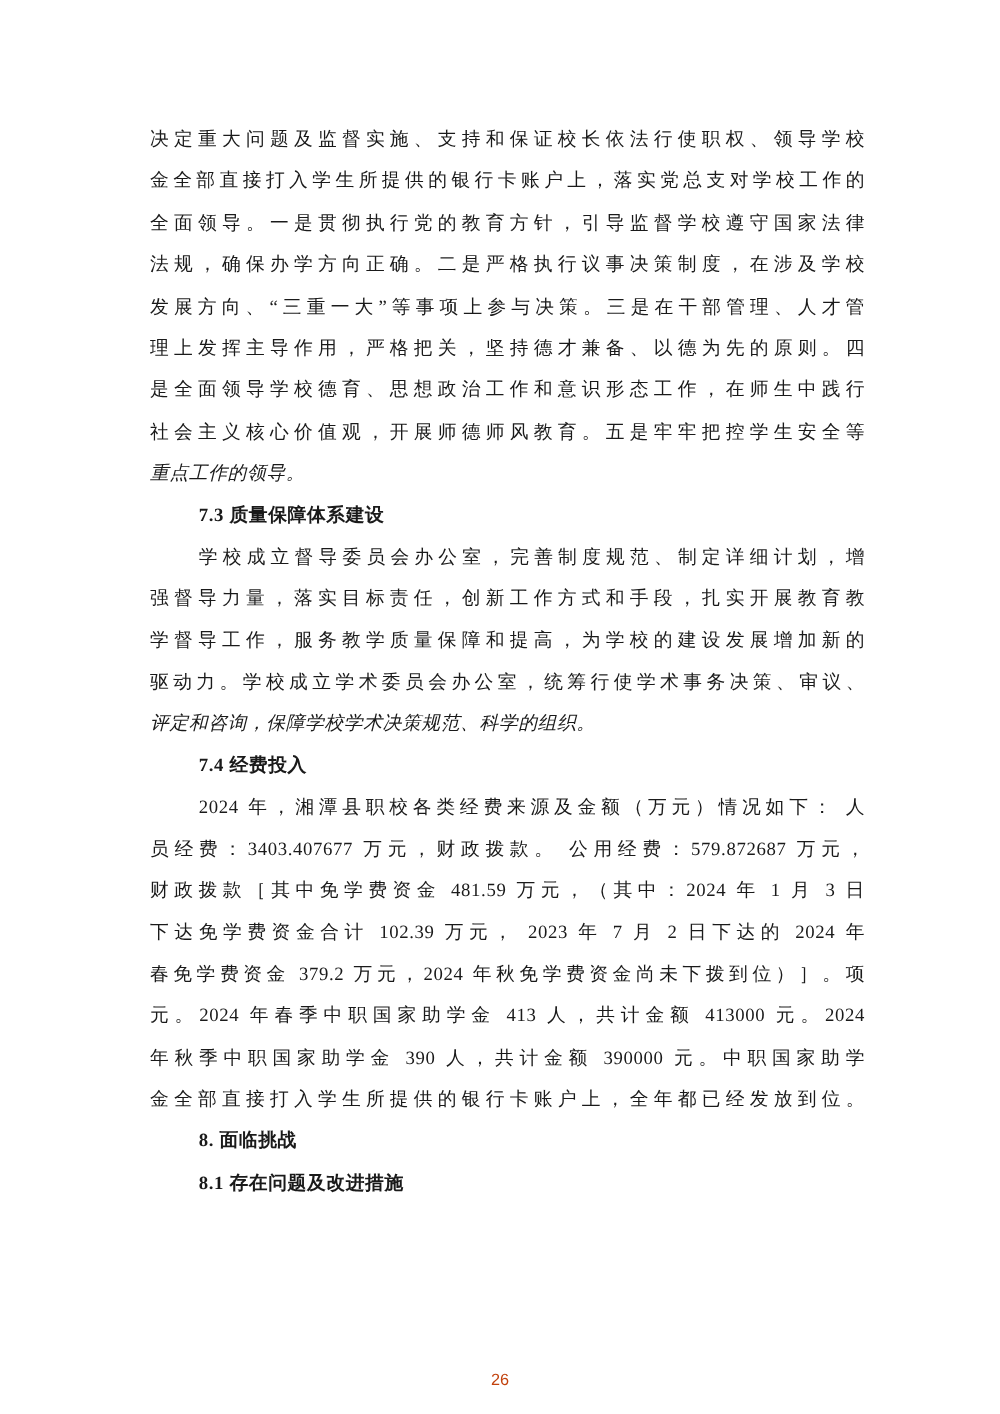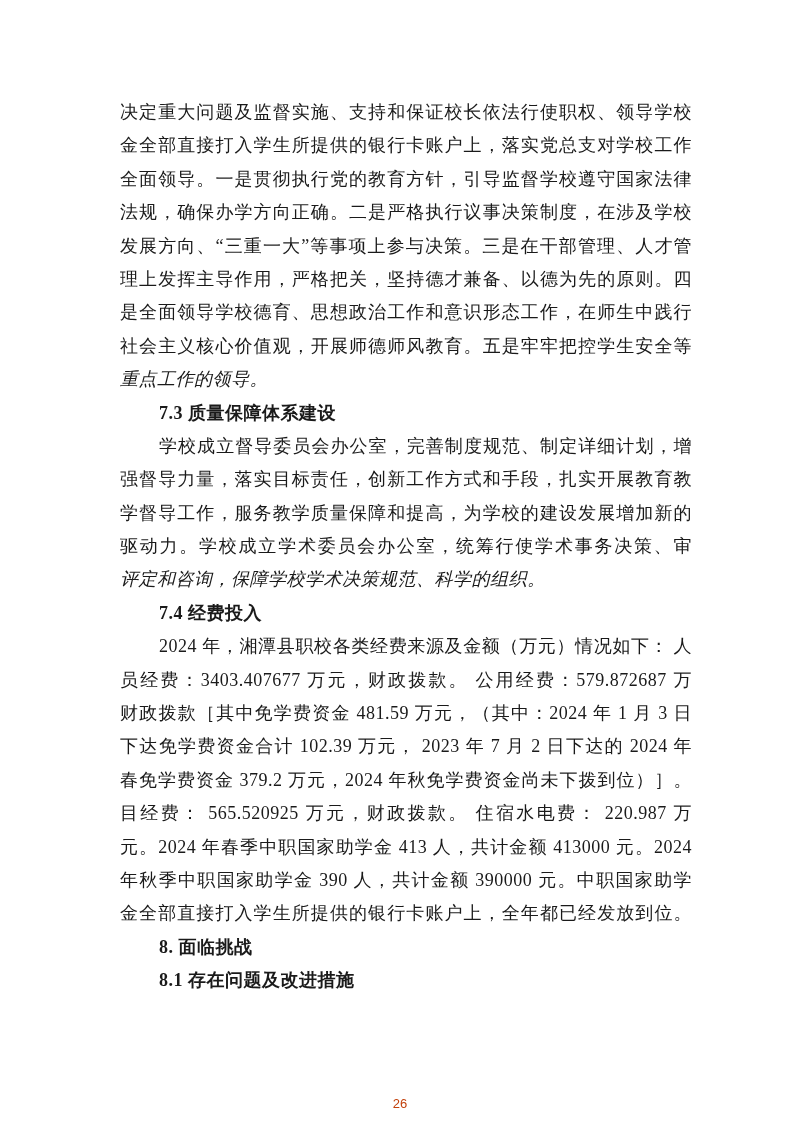--- a/index.html
+++ b/index.html
@@ -16,21 +16,21 @@
     font-family: "Liberation Serif", "DejaVu Serif", serif;
     color: #1a1a1a;
   }
   .content {
     position: absolute;
     left: 120px;
     top: 96px;
     width: 572px;
   }
   .line {
-    font-size: 18px;
+    font-size: 15px;
     line-height: 33.4px;
     height: 33.4px;
     overflow: hidden;
     text-align: justify;
     text-align-last: justify;
     letter-spacing: 0.5px;
   }
   .line.last {
     text-align: left;
     text-align-last: left;
@@ -81,21 +81,20 @@
     <div class="line">驱动力。学校成立学术委员会办公室，统筹行使学术事务决策、审议、</div>
     <div class="line last">评定和咨询，保障学校学术决策规范、科学的组织。</div>
 
     <div class="line heading">7.4 经费投入</div>
 
     <div class="line indent">2024 年，湘潭县职校各类经费来源及金额（万元）情况如下： 人</div>
     <div class="line">员经费：3403.407677 万元，财政拨款。 公用经费：579.872687 万元，</div>
     <div class="line">财政拨款［其中免学费资金 481.59 万元，（其中：2024 年 1 月 3 日</div>
     <div class="line">下达免学费资金合计 102.39 万元， 2023 年 7 月 2 日下达的 2024 年</div>
     <div class="line">春免学费资金 379.2 万元，2024 年秋免学费资金尚未下拨到位）］。项</div>
-    <div class="line">目经费： 565.520925 万元，财政拨款。 住宿水电费： 220.987 万</div>
     <div class="line">元。2024 年春季中职国家助学金 413 人，共计金额 413000 元。2024</div>
     <div class="line">年秋季中职国家助学金 390 人，共计金额 390000 元。中职国家助学</div>
     <div class="line">金全部直接打入学生所提供的银行卡账户上，全年都已经发放到位。</div>
 
     <div class="line heading">8. 面临挑战</div>
 
     <div class="line heading">8.1 存在问题及改进措施</div>
 
 
   </div>

